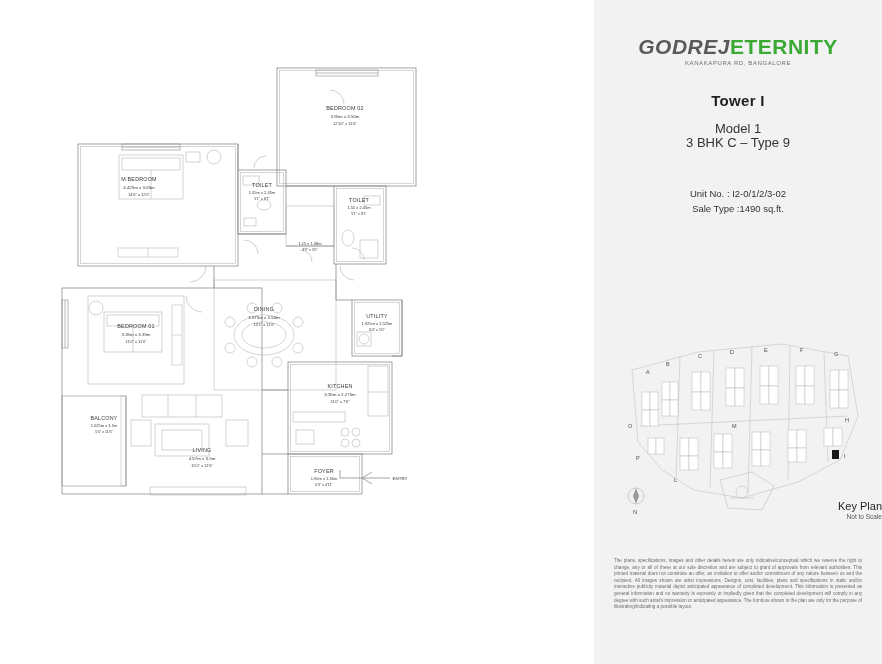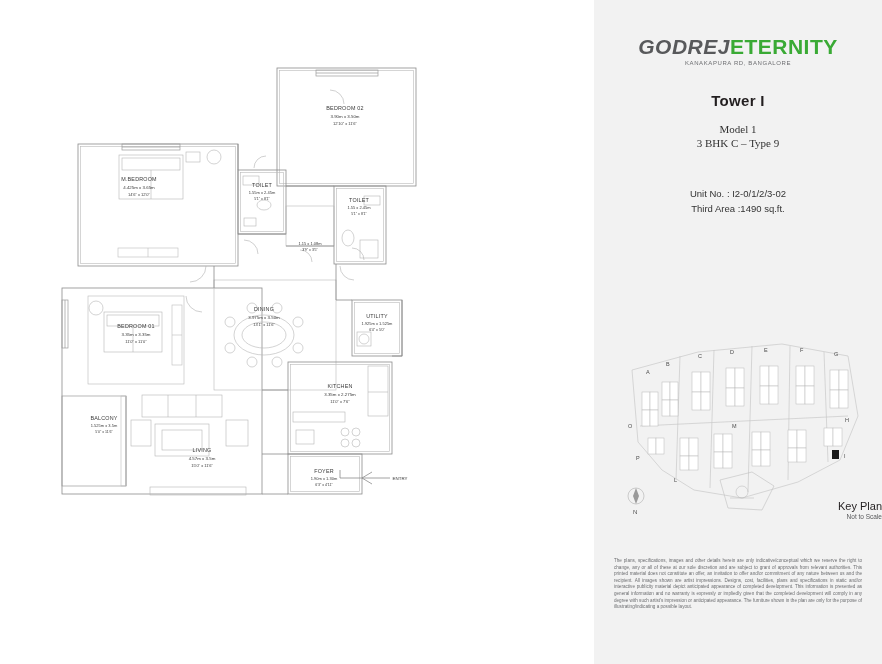--- a/index.html
+++ b/index.html
@@ -82,23 +82,22 @@
   }
 
   #model-block {
     position: absolute;
     left: 0; top: 122px;
     width: 288px;
     text-align: center;
     color: #333;
   }
   #model-block div {
-    font-size: 11px;
+    font-size: 13px;
     line-height: 14px;
-    font-family: Liberation Serif, serif;
   }
 
   #unit-block {
     position: absolute;
     left: 0; top: 186px;
     width: 288px;
     text-align: center;
     color: #333;
   }
   #unit-block div {
@@ -371,21 +370,21 @@
 
     <div id="tower-title">Tower I</div>
 
     <div id="model-block">
       <div>Model 1</div>
       <div>3 BHK C – Type 9</div>
     </div>
 
     <div id="unit-block">
       <div>Unit No. : I2-0/1/2/3-02</div>
-      <div>Third Area :1490 sq.ft.</div>
+      <div>Sale Type :1490 sq.ft.</div>
     </div>
 
     <div id="keyplan-wrap">
       <svg id="keyplan-svg" width="272" height="200" viewBox="0 0 272 200">
         <g stroke="#c8c8c8" fill="none" stroke-width="0.7">
 
           <path d="M30 40 L96 22 L180 14 L246 26 L256 86 L238 130 L196 152 L140 168 L92 160 L60 140 L36 112 Z"></path>
 
           <path d="M78 26 L74 150"></path>
           <path d="M112 20 L108 158"></path>

